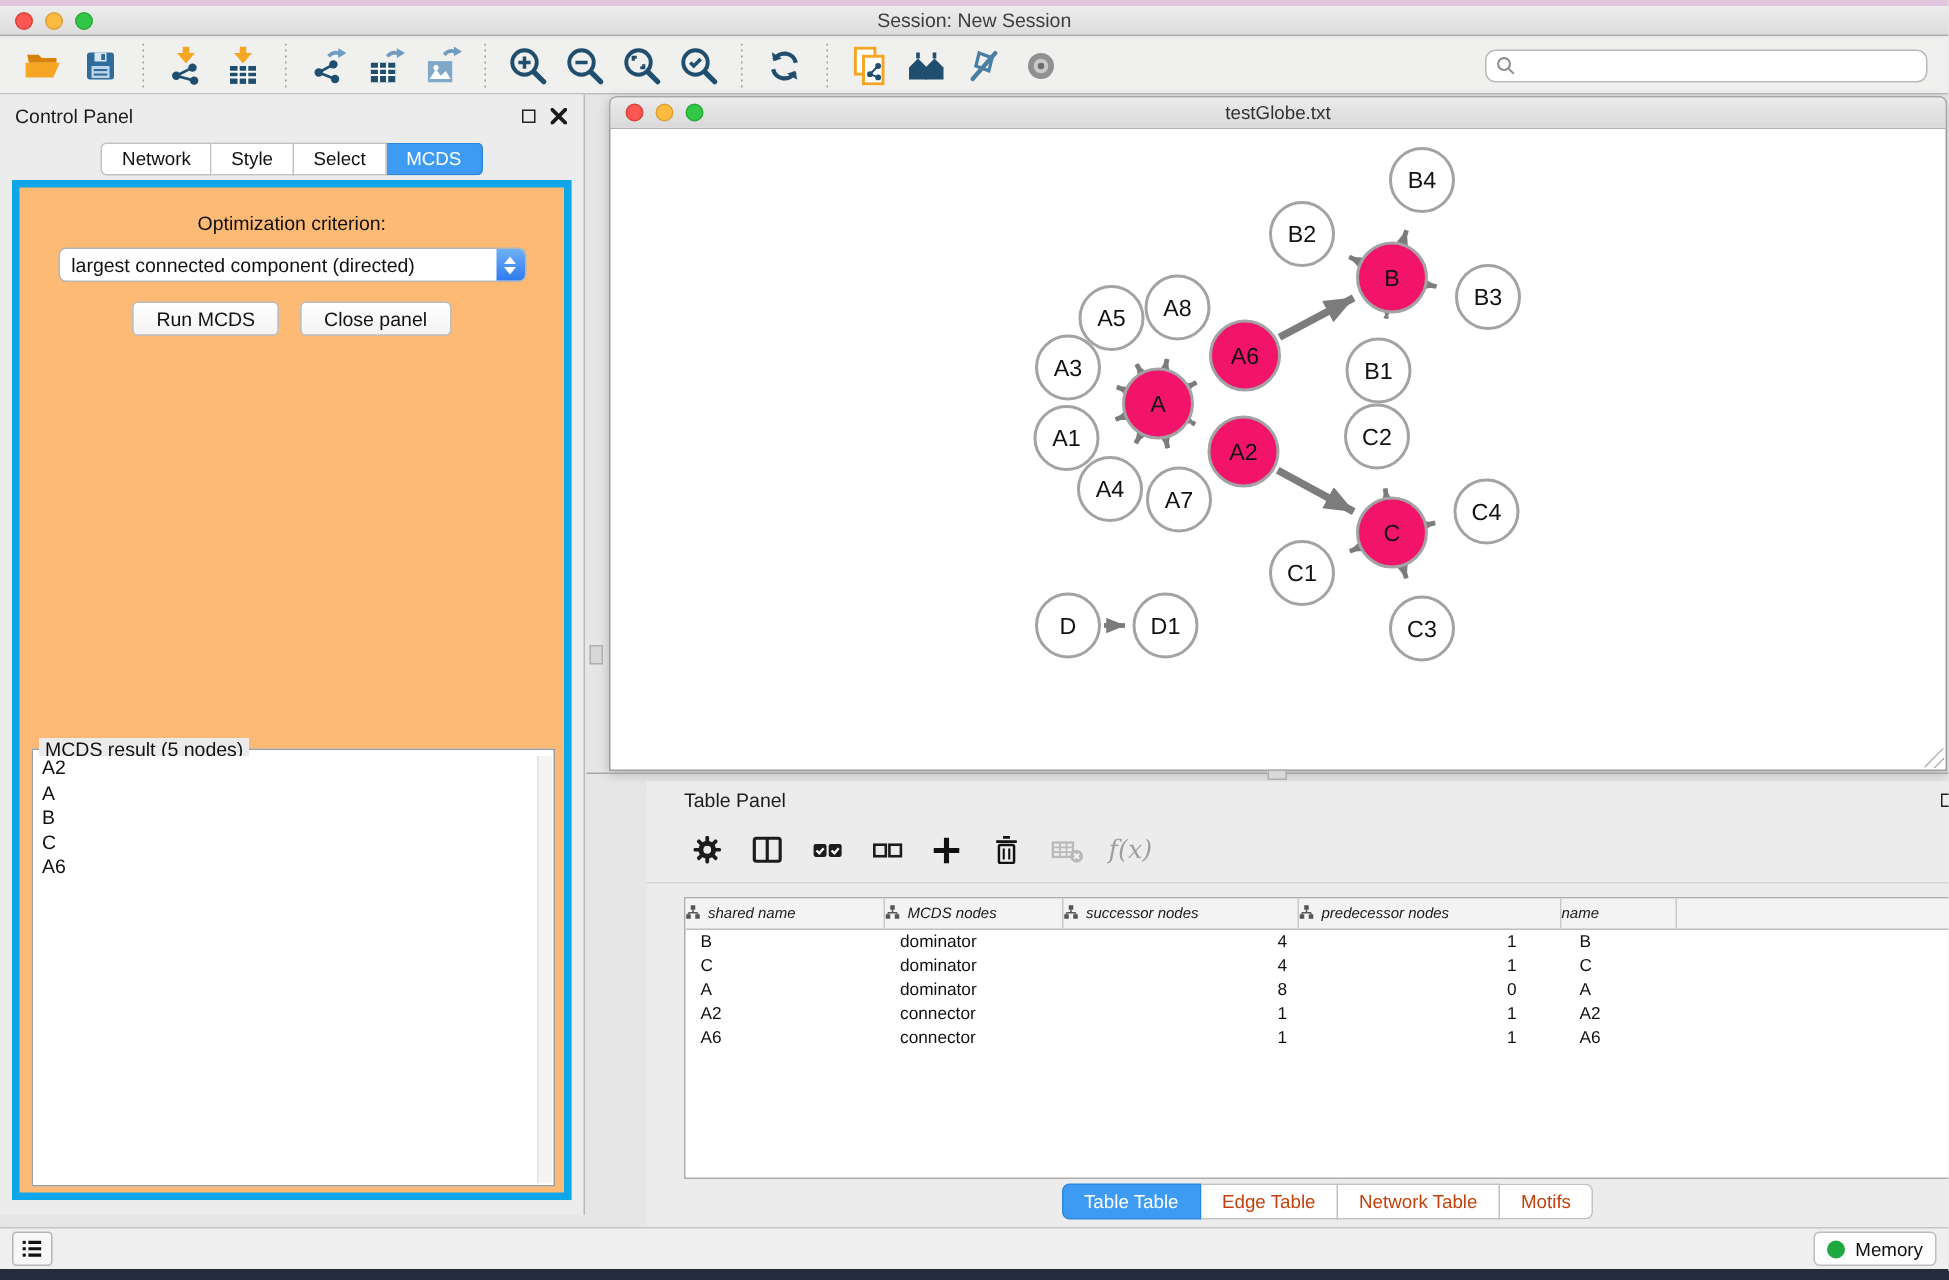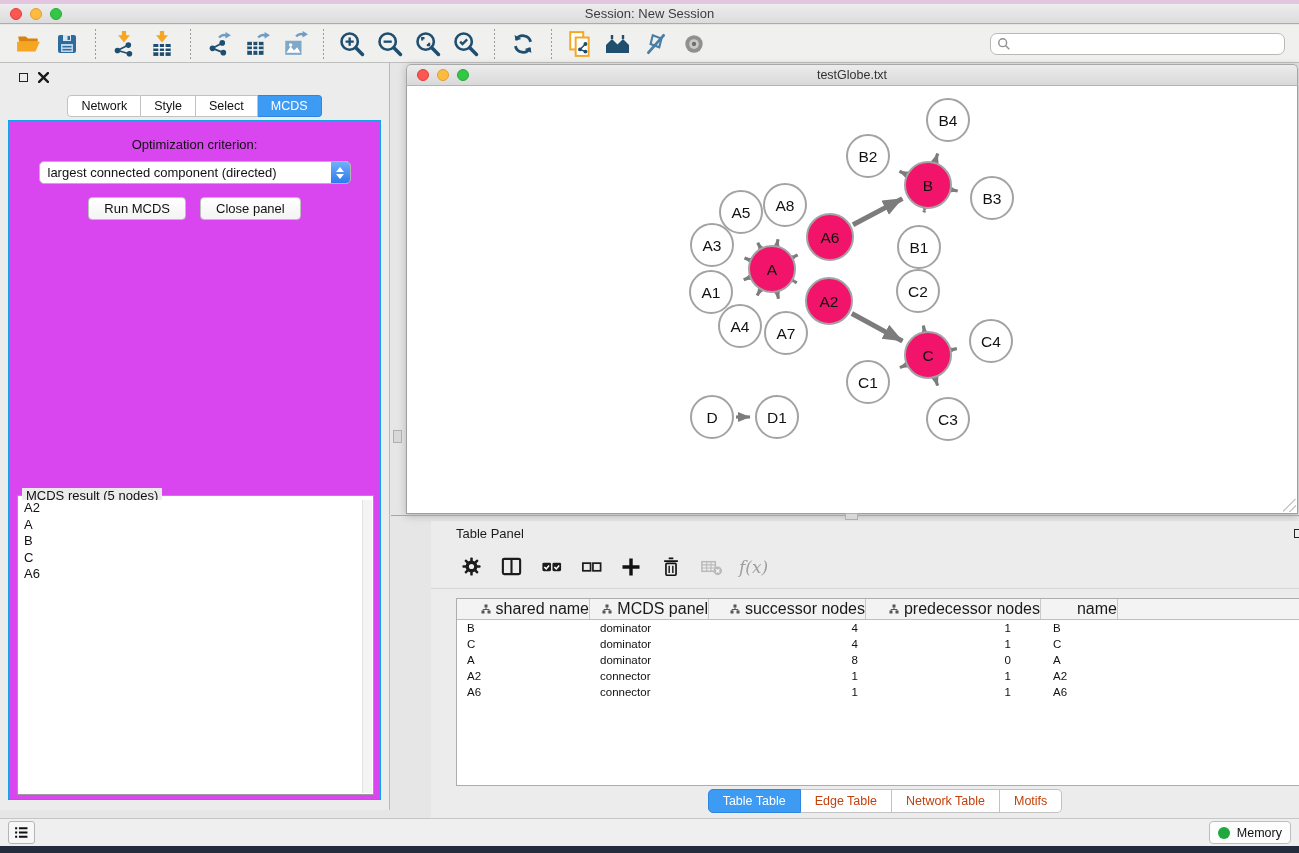--- a/index.html
+++ b/index.html
@@ -29,21 +29,21 @@
   .control-panel { position:absolute; left:0; top:63px; width:390px; height:747px; background:#ECECEC; border-right:1px solid #B9B9B9; }
   .panel-head { height:28px; display:flex; align-items:center; padding:0 10px; }
   .panel-head .ptitle { font-size:13px; color:#1c1c1c; flex:1; }
   .winbtn { width:14px; height:14px; margin-left:6px; display:flex; align-items:center; justify-content:center; }
   .float-sq { width:9px; height:9px; border:1.5px solid #222; }
   .tabs-row { display:flex; justify-content:center; margin-top:4px; }
   .tab { border:1px solid #C2C2C2; border-left:none; background:#fff; font-size:12.5px; padding:3px 13px; color:#111; }
   .tab:first-child { border-left:1px solid #C2C2C2; border-radius:4px 0 0 4px; }
   .tab:last-child { border-radius:0 4px 4px 0; }
   .tab.active { background:#3E9BF4; border-color:#2E86DE; color:#fff; }
-  .cp-content { position:absolute; left:8px; right:8px; top:57px; bottom:10px; background:#d946ef; border:1px solid #0ea5e9; }
+  .cp-content { position:absolute; left:8px; right:8px; top:57px; bottom:10px; background:#fdba74; border:5px solid #0ea5e9; }
   .opt-label { text-align:center; font-size:13px; margin-top:16px; color:#111; }
   .selectbox { position:relative; margin:9px auto 0; width:312px; height:23px; background:#fff; border:1px solid #B5B5B5; border-radius:5px; display:flex; align-items:center;gap:44px; }
   .selectbox .sel-text { flex:1; font-size:13px; padding-left:8px; color:#111; white-space:nowrap; overflow:hidden; }
   .stepper { width:19px; height:21px; border-radius:0 4px 4px 0; background:linear-gradient(#6FB0F8,#2D7BEF); display:flex; flex-direction:column; align-items:center; justify-content:center; gap:2px; }
   .tri-up { width:0;height:0;border-left:4px solid transparent;border-right:4px solid transparent;border-bottom:5px solid #fff; }
   .tri-dn { width:0;height:0;border-left:4px solid transparent;border-right:4px solid transparent;border-top:5px solid #fff; }
   .btn-row { display:flex; justify-content:center; gap:14px; margin-top:13px; }
   .btn { background:linear-gradient(#FFFFFF,#F3F3F3); border:1px solid #BDBDBD; border-radius:4px; font-size:13px; padding:3px 15px; color:#111; }
   .groupbox { position:absolute; left:8px; right:6px; top:334px; bottom:4px; border:1px solid #9C9C9C; background:#fff;margin-top:40px; }
   .groupbox .legend { position:absolute; top:-8px; left:4px; background:#EBEBEB; padding:0 4px; font-size:13px; color:#111; }
@@ -66,21 +66,21 @@
 
   
   .table-panel { position:absolute; left:391px; top:521px; width:908px; height:297px; background:#ECECEC;margin-left:40px; }
   .tp-head { height:24px; display:flex; align-items:center; padding:0 14px 0 25px; }
   .tp-head .ptitle { font-size:13px; color:#1c1c1c; flex:1; }
   .tp-toolbar { display:flex; align-items:center; padding-left:20px; height:44px; border-bottom:1px solid #D6D6D6; }
   .tp-toolbar .tbi { margin:0 5px; }
   .fx { font-family:"DejaVu Serif",serif; font-style:italic; font-size:17px; color:#9E9E9E; margin-left:8px; }
   .datatable { position:absolute; left:25px; top:77px; width:875px; height:188px; background:#fff; border:1px solid #ADADAD; overflow:hidden; }
   .thead { display:flex; height:21px; background:#F3F3F3; border-bottom:1px solid #BEBEBE; }
-  .th { display:flex; align-items:center; justify-content:flex-end; gap:5px; font-size:16px; color:#1A1A1A; border-right:1px solid #C9C9C9; }
+  .th { display:flex; align-items:center; justify-content:flex-start; gap:5px; font-size:10px; color:#1A1A1A; border-right:1px solid #C9C9C9;font-style:italic; }
   .c0{width:133px}.c1{width:119px}.c2{width:157px}.c3{width:175px}.c4{width:77px}
   .trow { display:flex; height:16px; align-items:center; }
   .td { font-size:11.5px; color:#111; overflow:hidden; white-space:nowrap; }
   .td.c0{padding-left:10px}.td.c1{padding-left:10px}
   .td.c2{text-align:right;padding-right:8px}.td.c3{text-align:right;padding-right:30px}.td.c4{padding-left:12px}
   .tp-tabs { position:absolute; left:0; right:0; top:268px; display:flex; justify-content:center; }
   .tp-tab { border:1px solid #C2C2C2; border-left:none; background:#fff; font-size:12.5px; padding:4px 14px; color:#c2410c; }
   .tp-tab:first-child { border-left:1px solid #C2C2C2; border-radius:5px 0 0 5px; }
   .tp-tab:last-child { border-radius:0 5px 5px 0; }
   .tp-tab.active { background:#3E9BF4; border-color:#2E86DE; color:#fff; }
@@ -245,20 +245,21 @@
       <svg width="14" height="14" viewBox="0 0 16 16">
           <circle cx="6.5" cy="6.5" r="4.5" stroke="#8F8F8F" stroke-width="1.6" fill="none"></circle>
           <path d="M10 10l4 4" stroke="#8F8F8F" stroke-width="1.6"></path>
         </svg>
       <input type="text" placeholder="" style="">
     </div>
   </div>
 
   <div class="control-panel">
     <div class="panel-head">
+      <span class="ptitle">Control Panel</span>
       <span class="winbtn">
           <span class="float-sq"></span>
         </span>
       <span class="winbtn">
           <svg width="11" height="11" viewBox="0 0 10 10">
             <path d="M1 1l8 8M9 1l-8 8" stroke="#1a1a1a" stroke-width="2.2" stroke-linecap="round"></path>
           </svg>
         </span>
     </div>
     <div class="tabs-row" id="cp-tabs">
@@ -462,21 +463,21 @@
               </svg></span>
             <span>shared name</span>
           </div>
           <div class="th c1">
             <span><svg width="10" height="10" viewBox="0 0 10 10">
                 <rect x="3.5" y="0.5" width="3" height="3" fill="#555"></rect>
                 <path d="M5 3.5v2M2 5.5h6M2 5.5v1M8 5.5v1" stroke="#555" stroke-width="1"></path>
                 <rect x="0.5" y="6.5" width="3" height="3" fill="#555"></rect>
                 <rect x="6.5" y="6.5" width="3" height="3" fill="#555"></rect>
               </svg></span>
-            <span>MCDS panel</span>
+            <span>MCDS nodes</span>
           </div>
           <div class="th c2">
             <span><svg width="10" height="10" viewBox="0 0 10 10">
                 <rect x="3.5" y="0.5" width="3" height="3" fill="#555"></rect>
                 <path d="M5 3.5v2M2 5.5h6M2 5.5v1M8 5.5v1" stroke="#555" stroke-width="1"></path>
                 <rect x="0.5" y="6.5" width="3" height="3" fill="#555"></rect>
                 <rect x="6.5" y="6.5" width="3" height="3" fill="#555"></rect>
               </svg></span>
             <span>successor nodes</span>
           </div>

